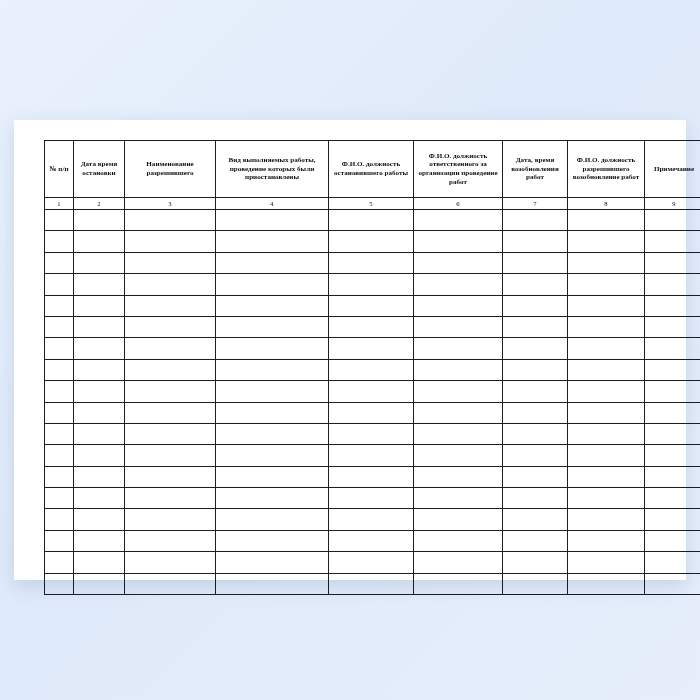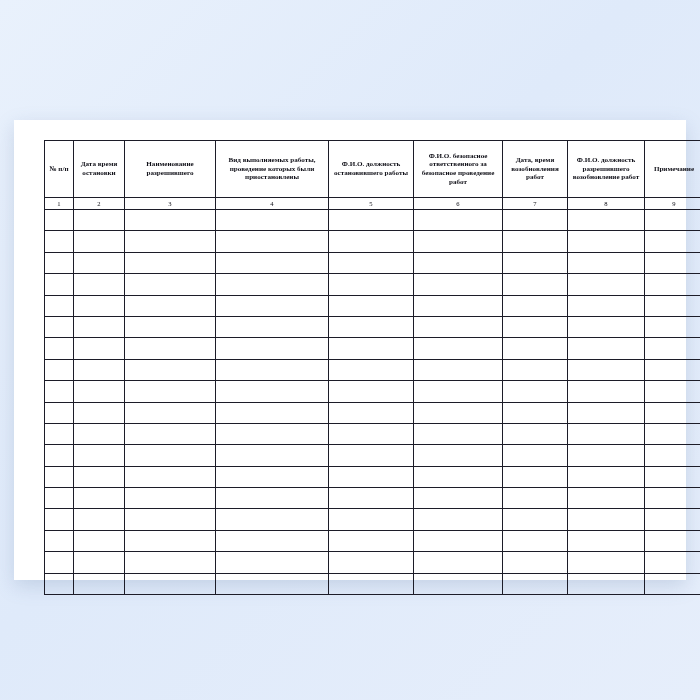--- a/index.html
+++ b/index.html
@@ -81,21 +81,21 @@
 <div class="page-sheet">
   <div class="table-wrap">
     <table class="log">
       <thead>
         <tr>
           <th class="c1">№ п/п</th>
           <th class="c2">Дата время остановки</th>
           <th class="c3">Наименование разрешившего</th>
           <th class="c4">Вид выполняемых работы, проведение которых были приостановлены</th>
           <th class="c5">Ф.И.О. должность остановившего работы</th>
-          <th class="c6">Ф.И.О. безопасное ответственного за безопасное проведение работ</th>
+          <th class="c6">Ф.И.О. должность ответственного за организации проведение работ</th>
           <th class="c7">Дата, время возобновления работ</th>
           <th class="c8">Ф.И.О. должность разрешившего возобновление работ</th>
           <th class="c9">Примечание</th>
         </tr>
       </thead>
       <tbody>
         <tr class="numrow">
           <td>1</td>
           <td>2</td>
           <td>3</td>

